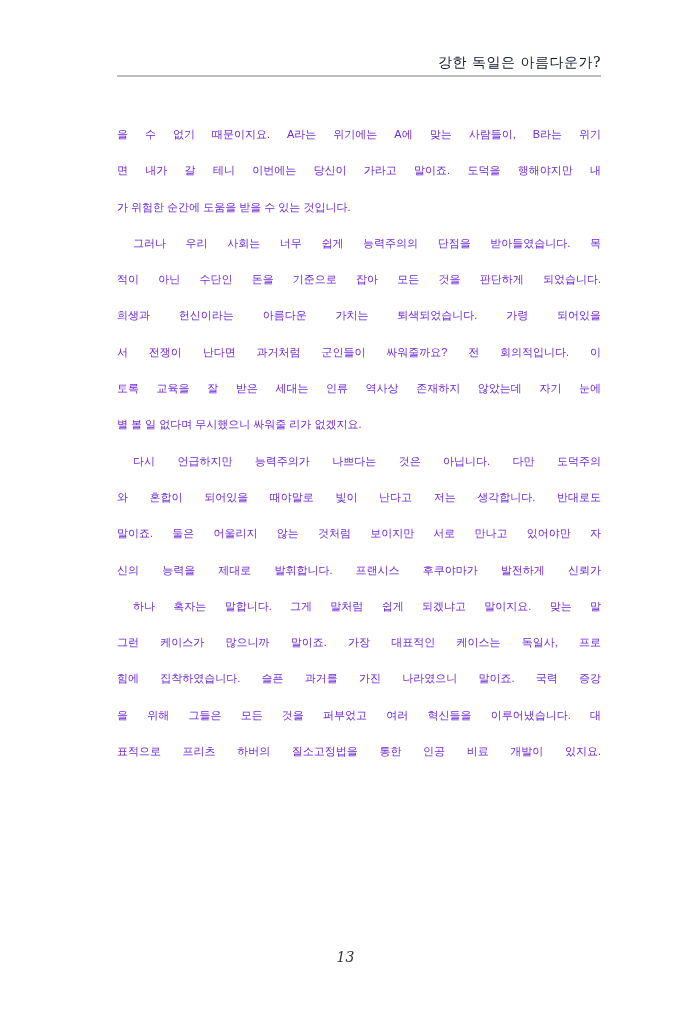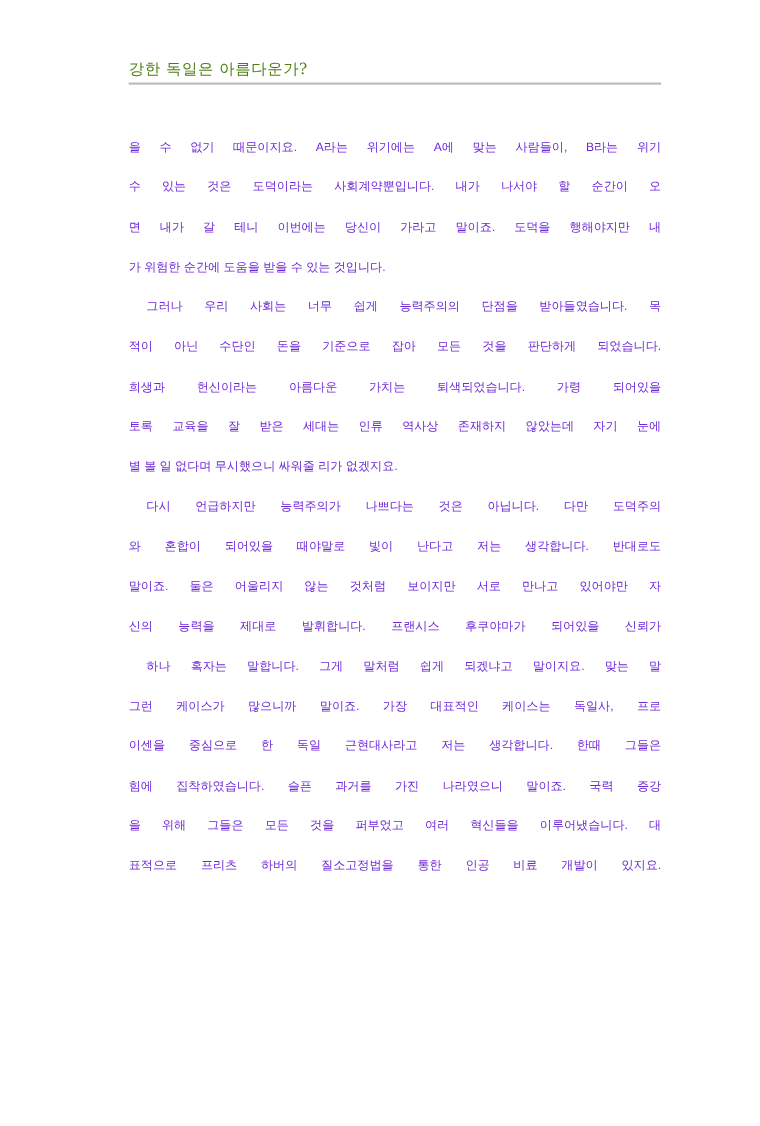--- a/index.html
+++ b/index.html
@@ -1,20 +1,20 @@
 <!DOCTYPE html>
 <html><head>
 <meta charset="utf-8">
 <style>
   html, body { margin: 0; padding: 0; background: #ffffff; }
   body { width: 691px; height: 1024px; position: relative; overflow: hidden; }
   .page { position: absolute; left: 0; top: 0; width: 691px; height: 1024px; background: #fff; }
   .running-head {
     position: absolute; left: 117px; width: 484px; top: 54px;
-    text-align: left; font-family: "DejaVu Serif", serif; font-size: 14px; color: #4d7c0f;
+    text-align: right; font-family: "DejaVu Serif", serif; font-size: 14px; color: #0f172a;
     letter-spacing: 0.5px;
   }
   .head-rule {
     position: absolute; left: 117px; top: 75px; width: 484px; height: 2px; background: #bdbdbd;
   }
   .body-text {
     position: absolute; left: 117px; top: 116px; width: 484px;
     font-family: Liberation Sans, sans-serif; font-size: 11px; color: #6d28d9;
   }
   .line {
@@ -30,33 +30,33 @@
 </style>
 </head>
 <body>
 
 <div class="page">
   <div class="running-head">강한 독일은 아름다운가?</div>
   <div class="head-rule"></div>
 
   <div class="body-text" id="body-text">
       <div class="line">을 수 없기 때문이지요. A라는 위기에는 A에 맞는 사람들이, B라는 위기</div>
-      <div class="line">수 있는 것은 도덕이라는 사회계약뿐입니다. 내가 나서야 할 순간이 오</div>
       <div class="line">면 내가 갈 테니 이번에는 당신이 가라고 말이죠. 도덕을 행해야지만 내</div>
       <div class="line last">가 위험한 순간에 도움을 받을 수 있는 것입니다.</div>
       <div class="line indent">그러나 우리 사회는 너무 쉽게 능력주의의 단점을 받아들였습니다. 목</div>
       <div class="line">적이 아닌 수단인 돈을 기준으로 잡아 모든 것을 판단하게 되었습니다.</div>
       <div class="line">희생과 헌신이라는 아름다운 가치는 퇴색되었습니다. 가령 되어있을</div>
+      <div class="line">서 전쟁이 난다면 과거처럼 군인들이 싸워줄까요? 전 회의적입니다. 이</div>
       <div class="line">토록 교육을 잘 받은 세대는 인류 역사상 존재하지 않았는데 자기 눈에</div>
       <div class="line last">별 볼 일 없다며 무시했으니 싸워줄 리가 없겠지요.</div>
       <div class="line indent">다시 언급하지만 능력주의가 나쁘다는 것은 아닙니다. 다만 도덕주의</div>
       <div class="line">와 혼합이 되어있을 때야말로 빛이 난다고 저는 생각합니다. 반대로도</div>
       <div class="line">말이죠. 둘은 어울리지 않는 것처럼 보이지만 서로 만나고 있어야만 자</div>
-      <div class="line">신의 능력을 제대로 발휘합니다. 프랜시스 후쿠야마가 되어있을 신뢰가</div>
+      <div class="line">신의 능력을 제대로 발휘합니다. 프랜시스 후쿠야마가 발전하게 신뢰가</div>
       <div class="line indent">하나 혹자는 말합니다. 그게 말처럼 쉽게 되겠냐고 말이지요. 맞는 말</div>
       <div class="line">그런 케이스가 많으니까 말이죠. 가장 대표적인 케이스는 독일사, 프로</div>
-      <div class="line">이센을 중심으로 한 독일 근현대사라고 저는 생각합니다. 한때 그들은</div>
       <div class="line">힘에 집착하였습니다. 슬픈 과거를 가진 나라였으니 말이죠. 국력 증강</div>
       <div class="line">을 위해 그들은 모든 것을 퍼부었고 여러 혁신들을 이루어냈습니다. 대</div>
       <div class="line">표적으로 프리츠 하버의 질소고정법을 통한 인공 비료 개발이 있지요.</div>
     </div>
 
+  <div class="folio">13</div>
 </div>
 
 </body></html>

